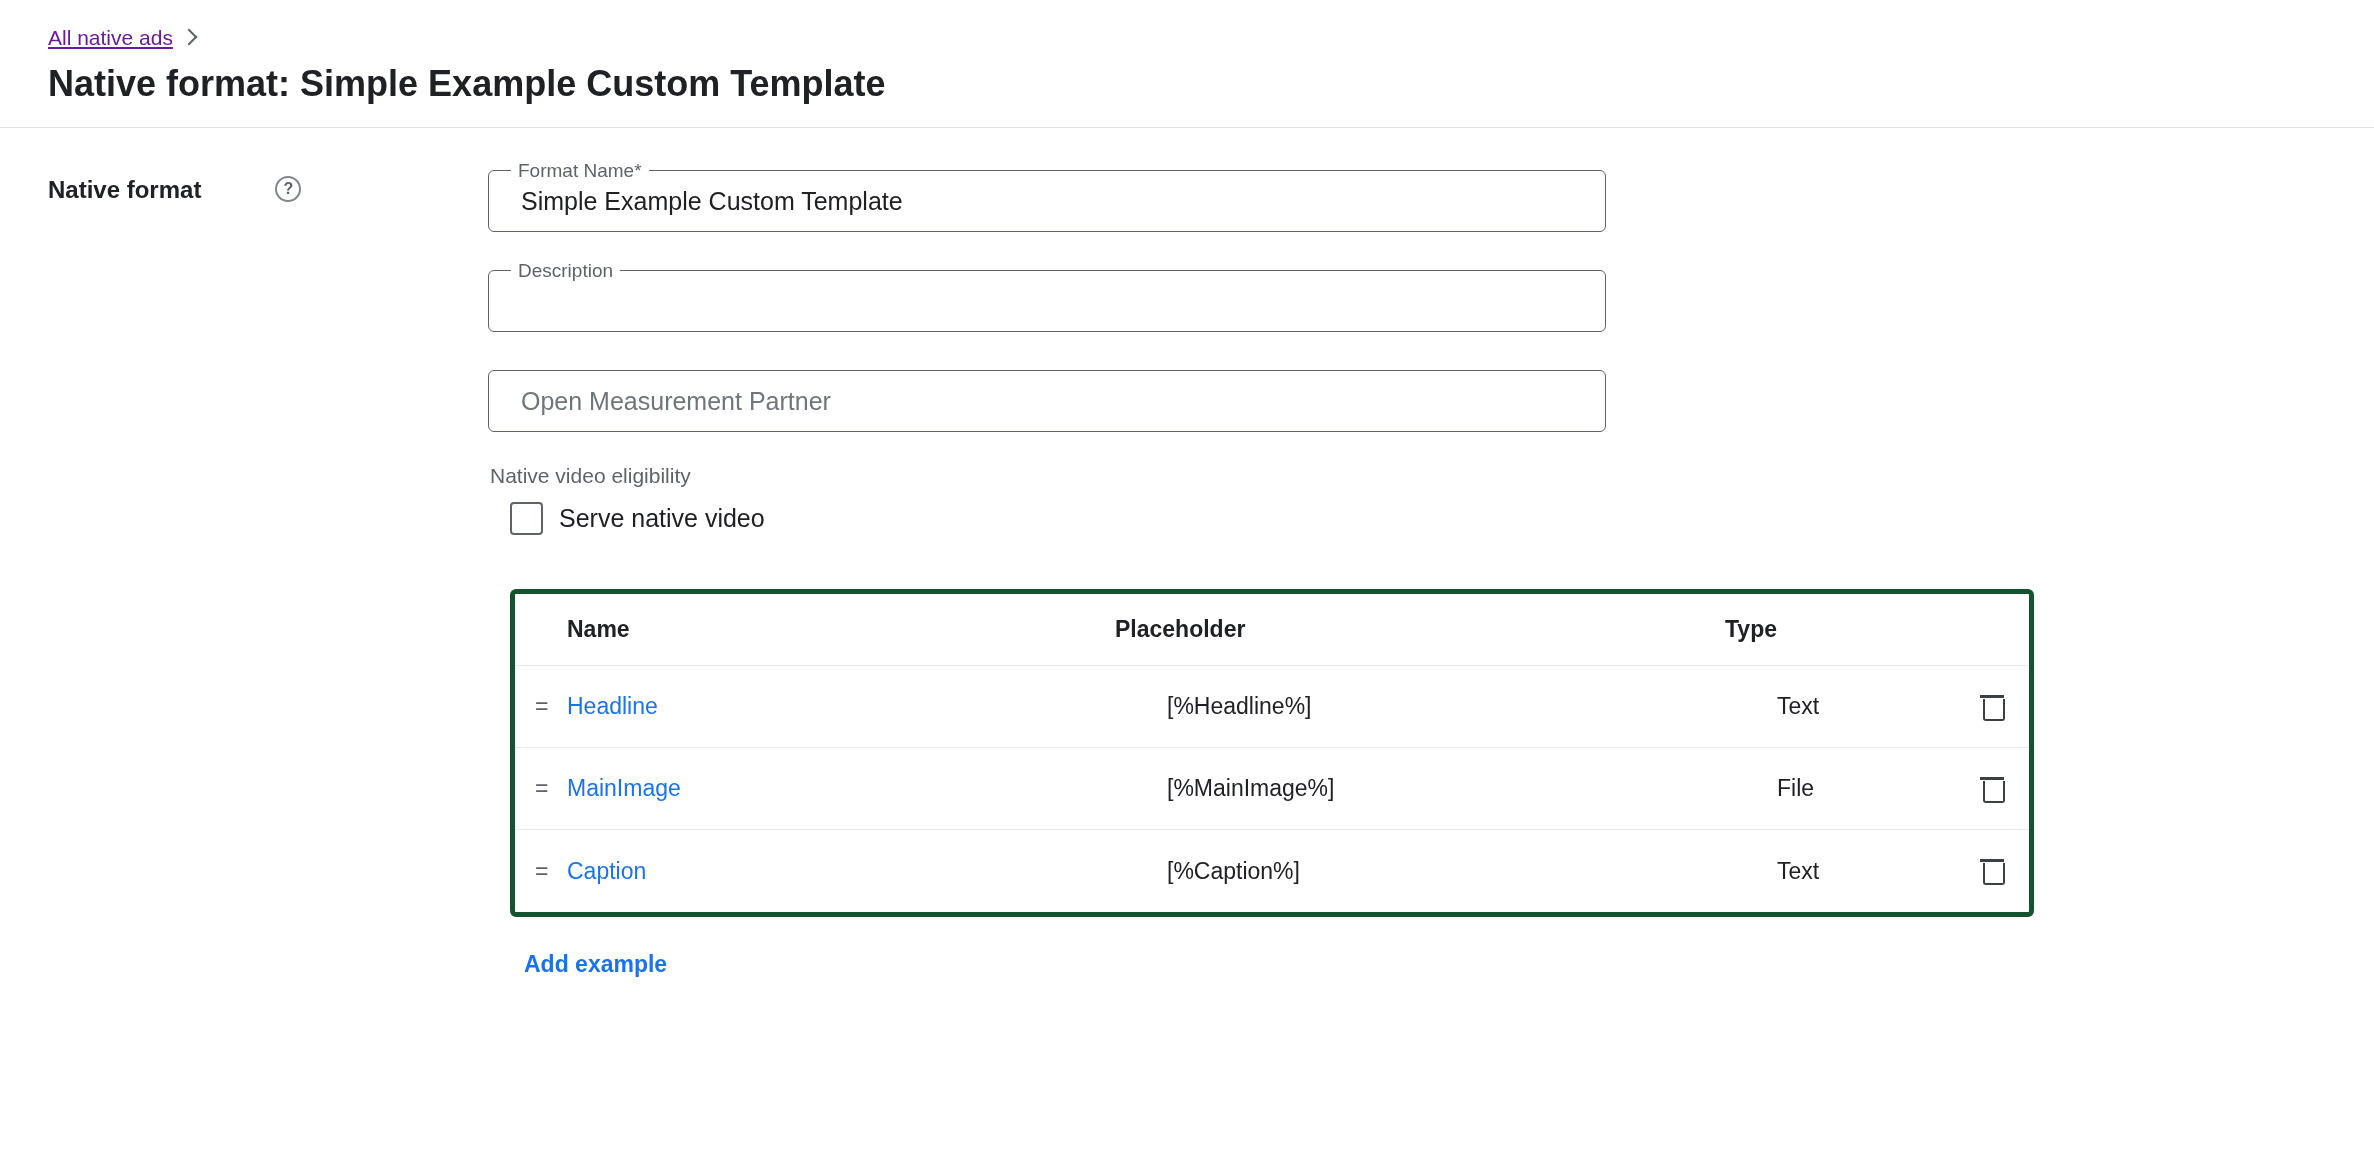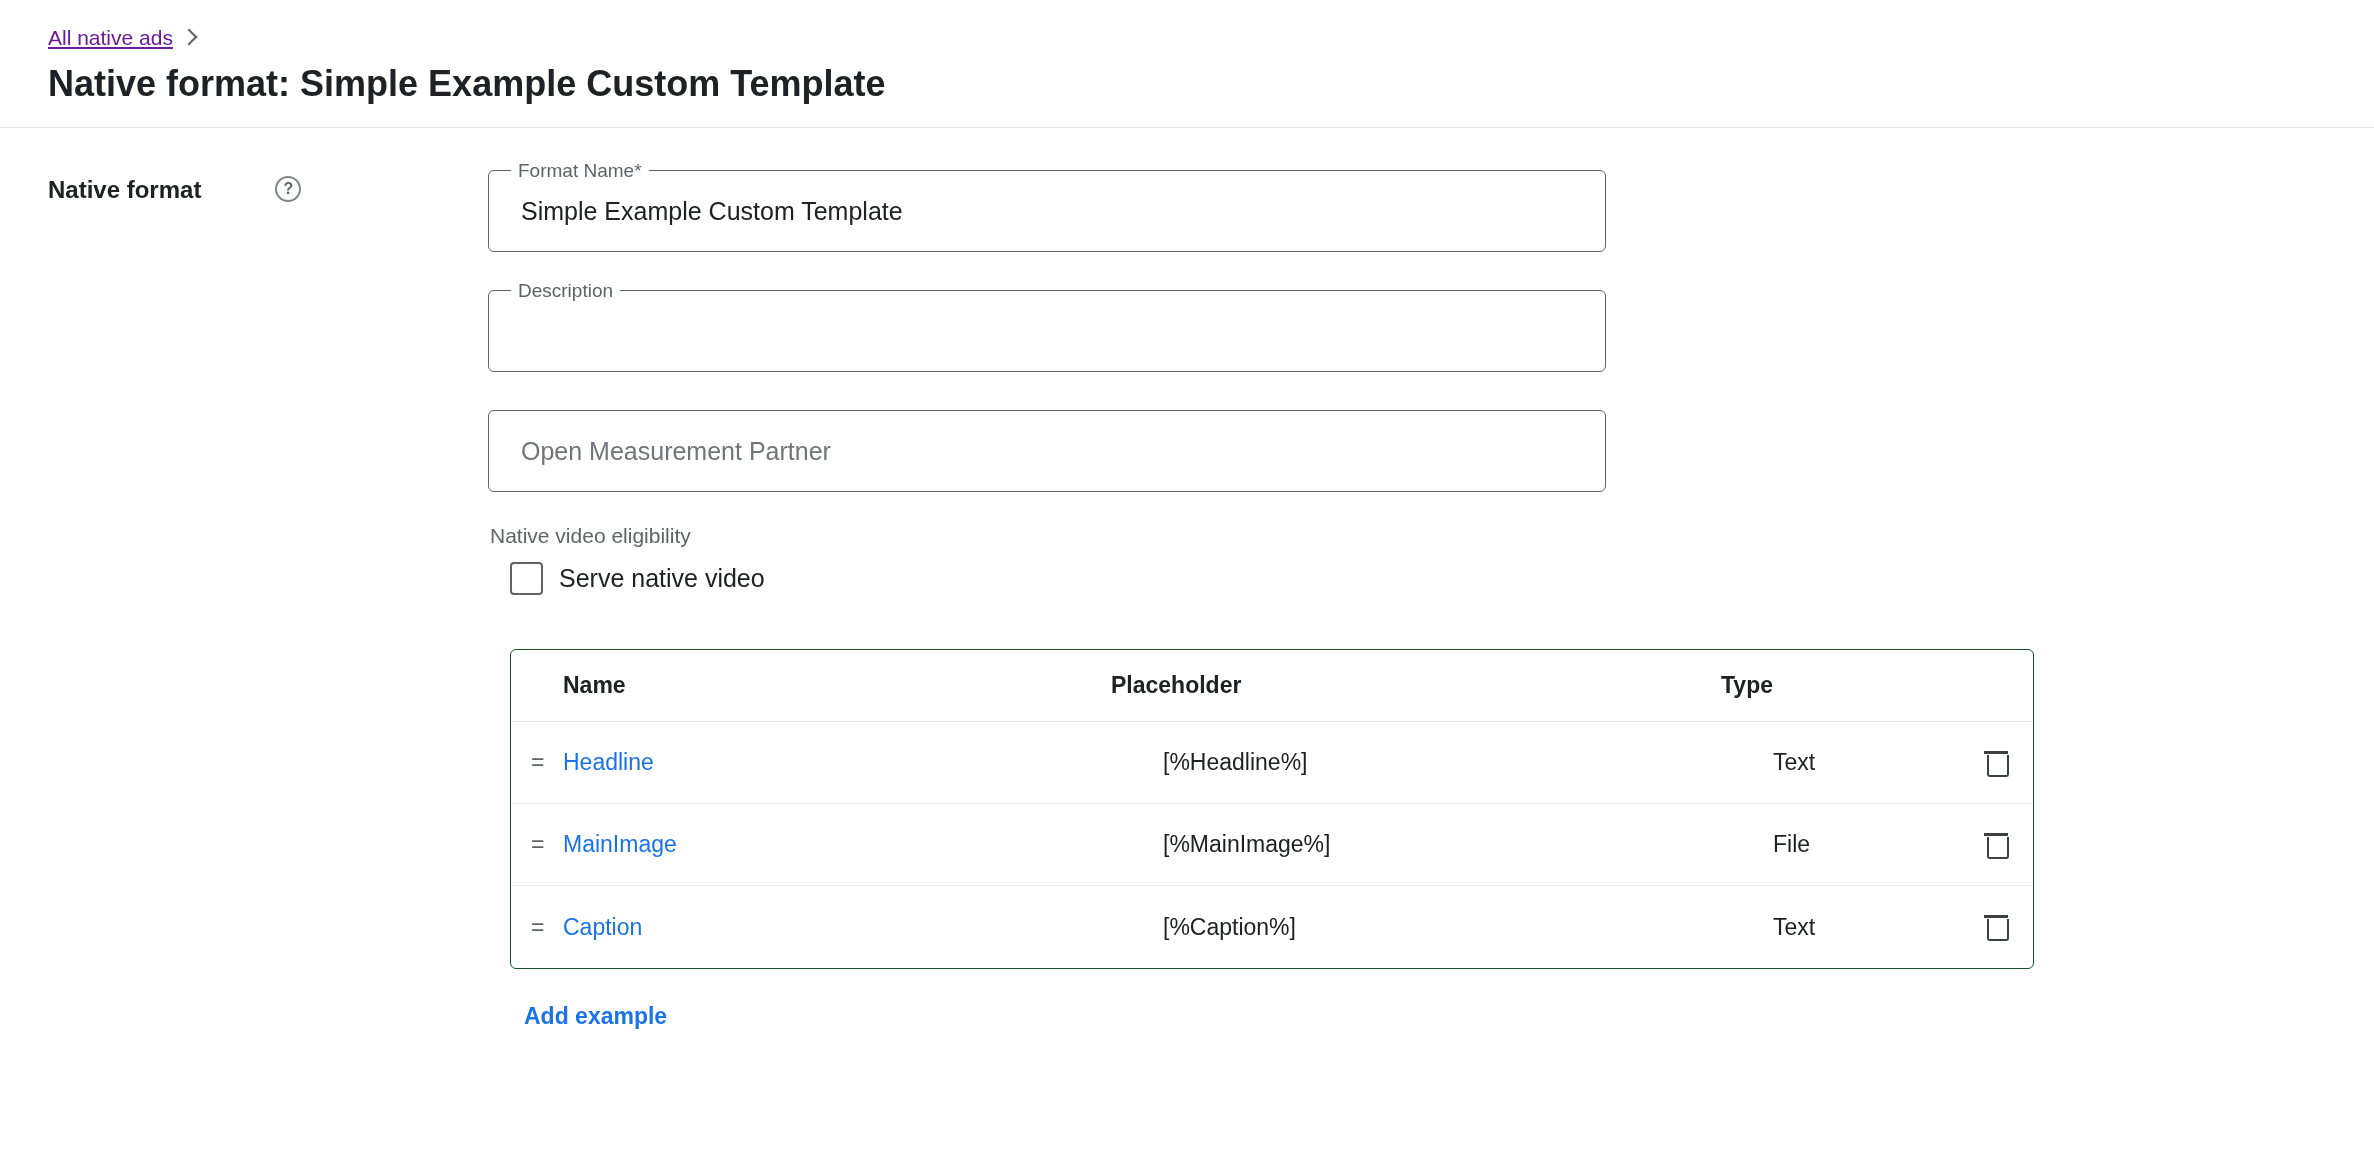--- a/index.html
+++ b/index.html
@@ -83,21 +83,21 @@
 
   .form-col {
     flex: 1;
     max-width: 1560px;
   }
 
   
   .field {
     position: relative;
     width: 1118px;
-    height: 82px;
+    height: 62px;
     border: 1px solid #5f6368;
     border-radius: 6px;
     margin-bottom: 38px;
     display: flex;
     align-items: center;
     padding: 0 30px;
     background: #fff;
   }
   .field .legend {
     position: absolute;
@@ -145,21 +145,21 @@
   .checkbox-label {
     font-size: 25px;
     color: #202124;
     cursor: pointer;
   }
 
   
   .var-table {
     width: 1524px;
     margin-left: 22px;
-    border: 1px solid #14532d;
+    border: 5px solid #14532d;
     border-radius: 6px;
     overflow: hidden;
     background: #fff;
   }
   .var-row {
     display: flex;
     align-items: center;
     height: 82px;
     border-bottom: 1px solid #e8eaed;
     padding: 0 26px 0 0;

